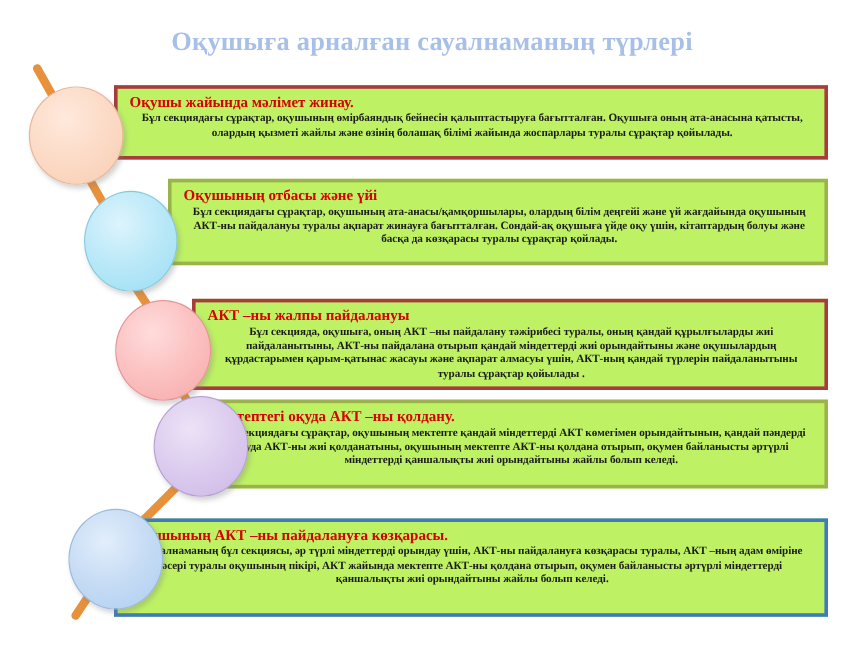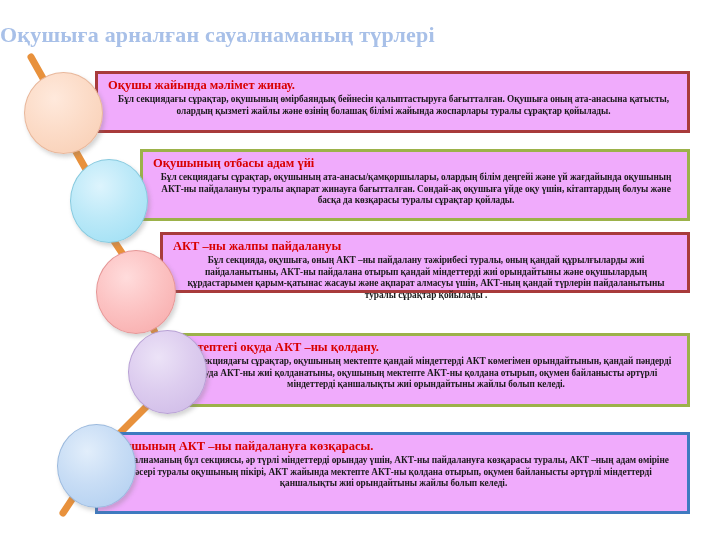--- a/index.html
+++ b/index.html
@@ -21,20 +21,21 @@
     background: #ffffff;
     overflow: hidden;
   }
 
   
   #slide-title {
     position: absolute;
     left: 0;
     top: 22px;
     width: 720px;
+    text-align: center;
     font-family: "Liberation Serif", "DejaVu Serif", serif;
     font-size: 22px;
     font-weight: bold;
     color: #a8c0e8;
     letter-spacing: 0.2px;
     white-space: nowrap;
   }
 
   
   .connector-svg {
@@ -47,21 +48,21 @@
   }
 
   
   .section {
     position: absolute;
   }
 
   
   .box {
     position: absolute;
-    background: #f0abfc;
+    background: #bef264;
     border-style: solid;
     border-width: 3px;
     box-sizing: border-box;
     padding: 4px 8px 5px 10px;
   }
   .box.b-red   { border-color: #a83b3b; }
   .box.b-olive { border-color: #9cb24a; }
   .box.b-blue  { border-color: #3f7ac0; }
 
   .box-heading {
@@ -112,28 +113,28 @@
   <div class="section">
     <div class="box b-red" style="left:95px; top:71px; width:595px; height:62px;">
       <p class="box-heading">Оқушы жайында мәлімет жинау.</p>
       <p class="box-body">Бұл секциядағы сұрақтар, оқушының өмірбаяндық бейнесін қалыптастыруға бағытталған. Оқушыға оның ата-анасына қатысты, олардың қызметі жайлы және өзінің болашақ білімі жайында  жоспарлары туралы сұрақтар қойылады.</p>
     </div>
     <div class="bubble bub-peach" style="left:24px; top:72px; width:79px; height:82px;"></div>
   </div>
 
   <div class="section">
     <div class="box b-olive" style="left:140px; top:149px; width:550px; height:72px;">
-      <p class="box-heading">Оқушының отбасы адам үйі</p>
+      <p class="box-heading">Оқушының отбасы және үйі</p>
       <p class="box-body">Бұл секциядағы сұрақтар, оқушының ата-анасы/қамқоршылары, олардың білім деңгейі және үй жағдайында оқушының АКТ-ны пайдалануы туралы ақпарат жинауға бағытталған. Сондай-ақ оқушыға үйде оқу үшін, кітаптардың болуы және басқа да көзқарасы туралы сұрақтар қойлады.</p>
     </div>
     <div class="bubble bub-cyan" style="left:70px; top:159px; width:78px; height:84px;"></div>
   </div>
 
   <div class="section">
-    <div class="box b-red" style="left:160px; top:232px; width:530px; height:61px;">
+    <div class="box b-red" style="left:160px; top:249px; width:530px; height:76px;">
       <p class="box-heading">АКТ –ны жалпы пайдалануы</p>
       <p class="box-body">Бұл секцияда, оқушыға, оның АКТ –ны пайдалану тәжірибесі туралы, оның қандай құрылғыларды  жиі  пайдаланытыны, АКТ-ны пайдалана отырып қандай міндеттерді жиі орындайтыны және оқушылардың құрдастарымен қарым-қатынас жасауы және ақпарат алмасуы үшін, АКТ-ның қандай түрлерін пайдаланытыны  туралы  сұрақтар  қойылады .</p>
     </div>
     <div class="bubble bub-pink" style="left:96px; top:250px; width:80px; height:84px;"></div>
   </div>
 
   <div class="section">
     <div class="box b-olive" style="left:160px; top:333px; width:530px; height:74px;">
       <p class="box-heading">Мектептегі оқуда АКТ –ны қолдану.</p>
       <p class="box-body">Бұл  секциядағы сұрақтар, оқушының мектепте қандай міндеттерді АКТ көмегімен орындайтынын, қандай пәндерді оқуда АКТ-ны жиі қолданатыны, оқушының мектепте АКТ-ны қолдана отырып, оқумен байланысты әртүрлі міндеттерді қаншалықты жиі  орындайтыны жайлы  болып келеді.</p>

